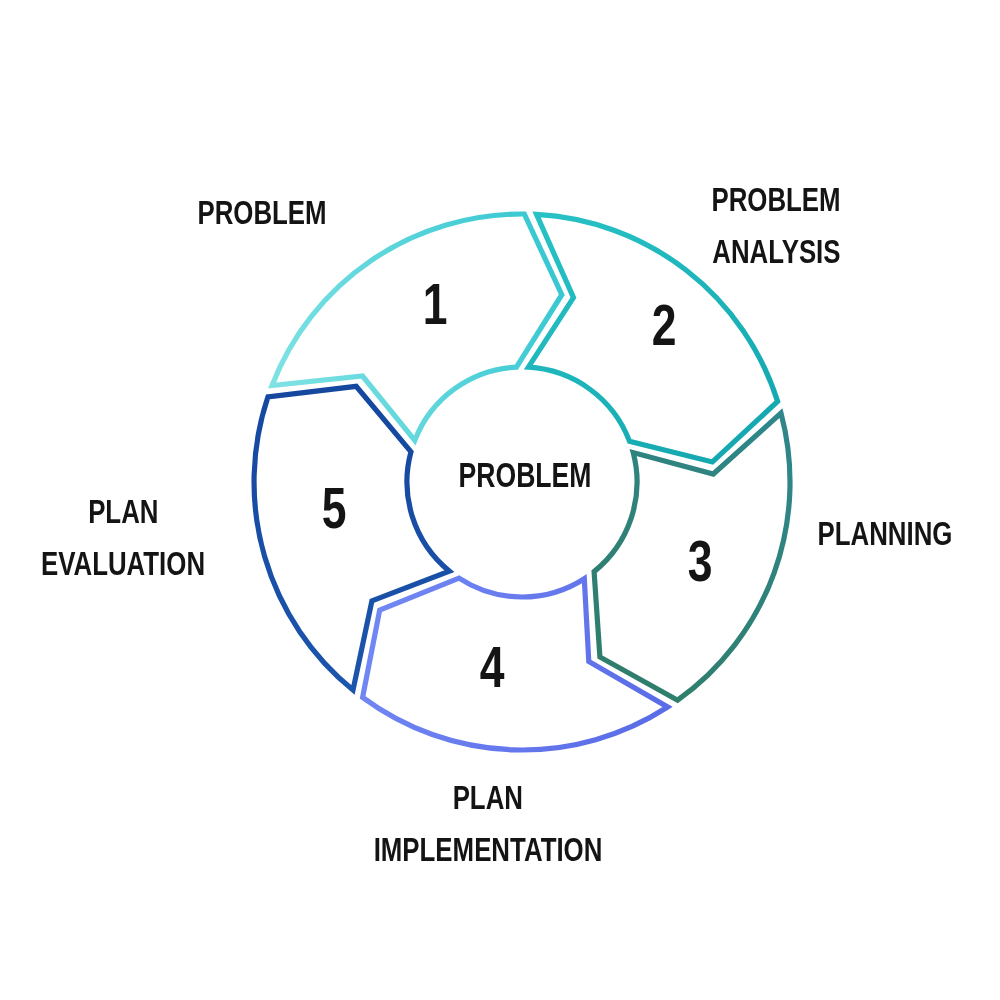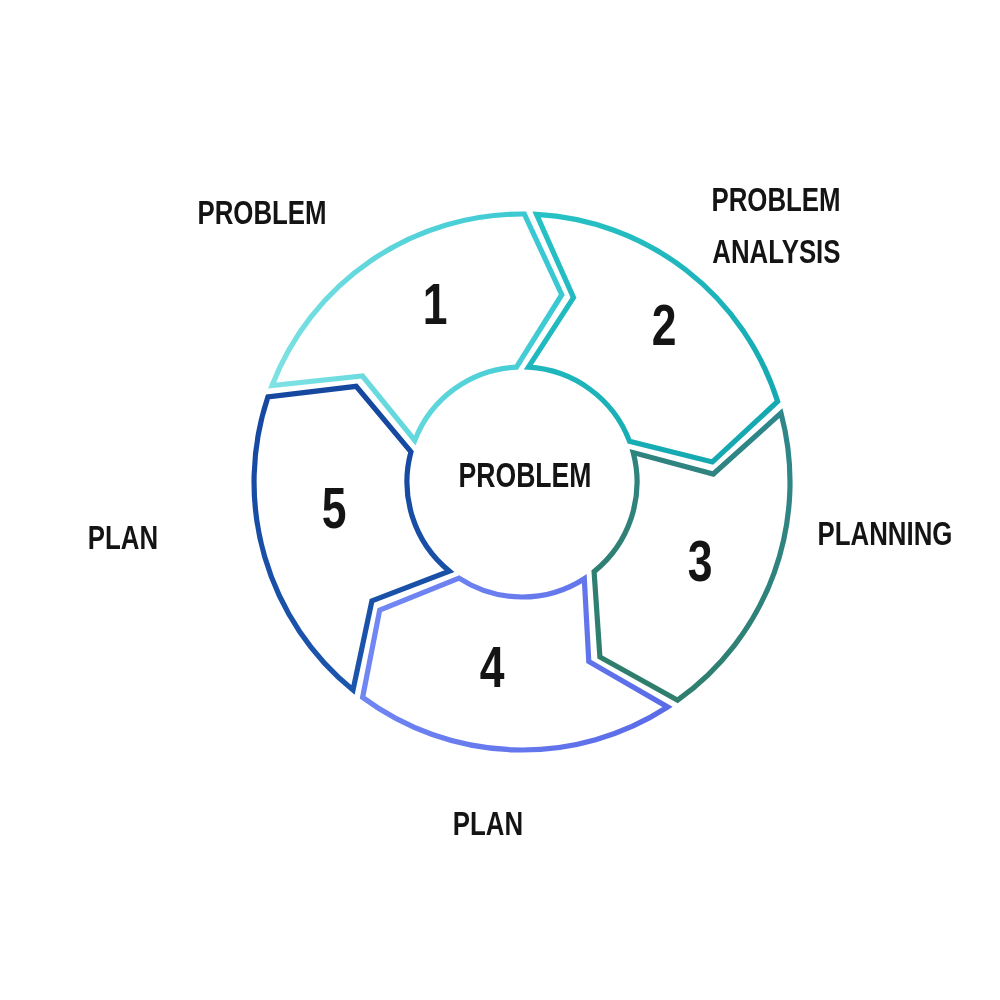--- a/index.html
+++ b/index.html
@@ -96,23 +96,25 @@
     <div class="ln"><span>PROBLEM</span></div>
     <div class="ln"><span>ANALYSIS</span></div>
   </div>
 
   <div class="lbl" style="left:885px;top:533px;text-decoration:underline;">
     <div class="ln"><span>PLANNING</span></div>
   </div>
 
   <div class="lbl" style="left:488px;top:823px;">
     <div class="ln"><span>PLAN</span></div>
+    <div class="ln"><span>IMPLEMENTATION</span></div>
   </div>
 
   <div class="lbl" style="left:123px;top:537px;">
     <div class="ln"><span>PLAN</span></div>
+    <div class="ln"><span>EVALUATION</span></div>
   </div>
 
   <div class="center-title" style="left:525px;top:475px;">
     <div class="ln"><span>PROBLEM</span></div>
   </div>
 
 </div>
 
 </body></html>

